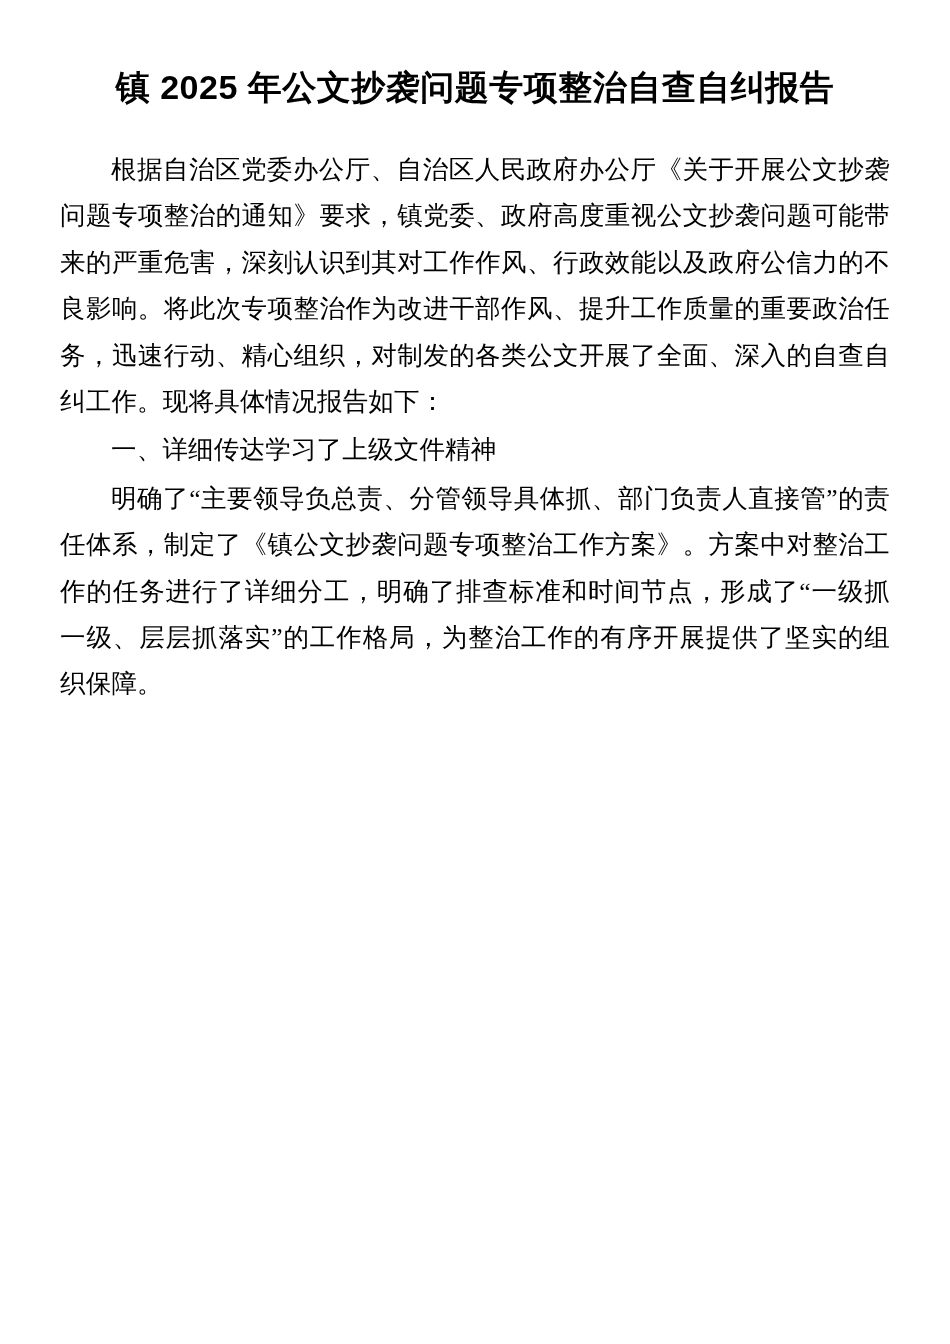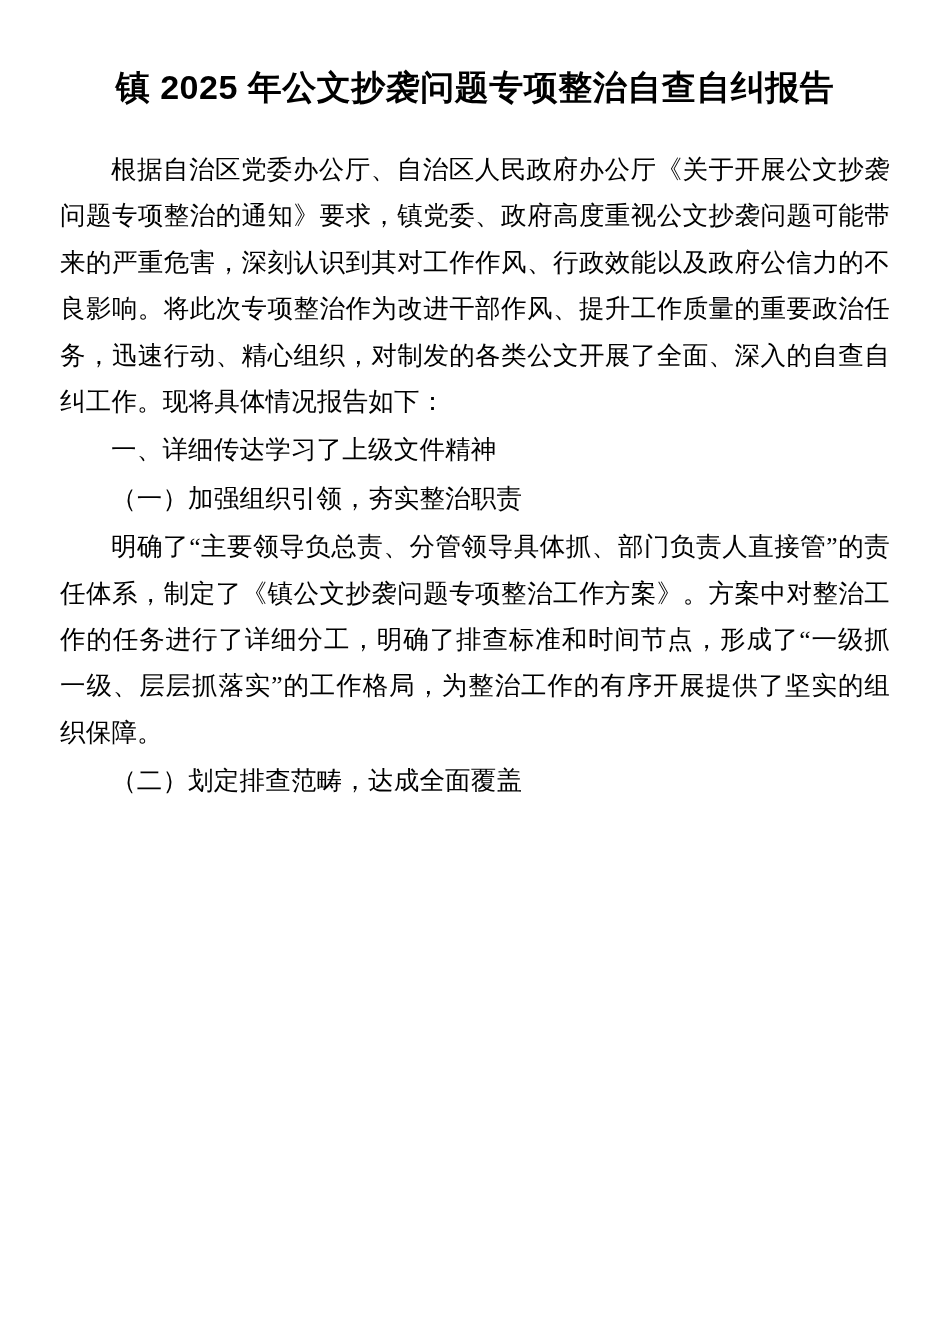--- a/index.html
+++ b/index.html
@@ -43,18 +43,16 @@
 </head>
 <body>
 
 <div class="page">
 
   <h1 class="doc-title">镇 2025 年公文抄袭问题专项整治自查自纠报告</h1>
 
   <div class="body-text">
     <p>根据自治区党委办公厅、自治区人民政府办公厅《关于开展公文抄袭问题专项整治的通知》要求，镇党委、政府高度重视公文抄袭问题可能带来的严重危害，深刻认识到其对工作作风、行政效能以及政府公信力的不良影响。将此次专项整治作为改进干部作风、提升工作质量的重要政治任务，迅速行动、精心组织，对制发的各类公文开展了全面、深入的自查自纠工作。现将具体情况报告如下：</p>
     <p>一、详细传达学习了上级文件精神</p>
-    <p>（一）加强组织引领，夯实整治职责</p>
     <p>明确了“主要领导负总责、分管领导具体抓、部门负责人直接管”的责任体系，制定了《镇公文抄袭问题专项整治工作方案》。方案中对整治工作的任务进行了详细分工，明确了排查标准和时间节点，形成了“一级抓一级、层层抓落实”的工作格局，为整治工作的有序开展提供了坚实的组织保障。</p>
-    <p>（二）划定排查范畴，达成全面覆盖</p>
   </div>
 
 </div>
 
 </body></html>

